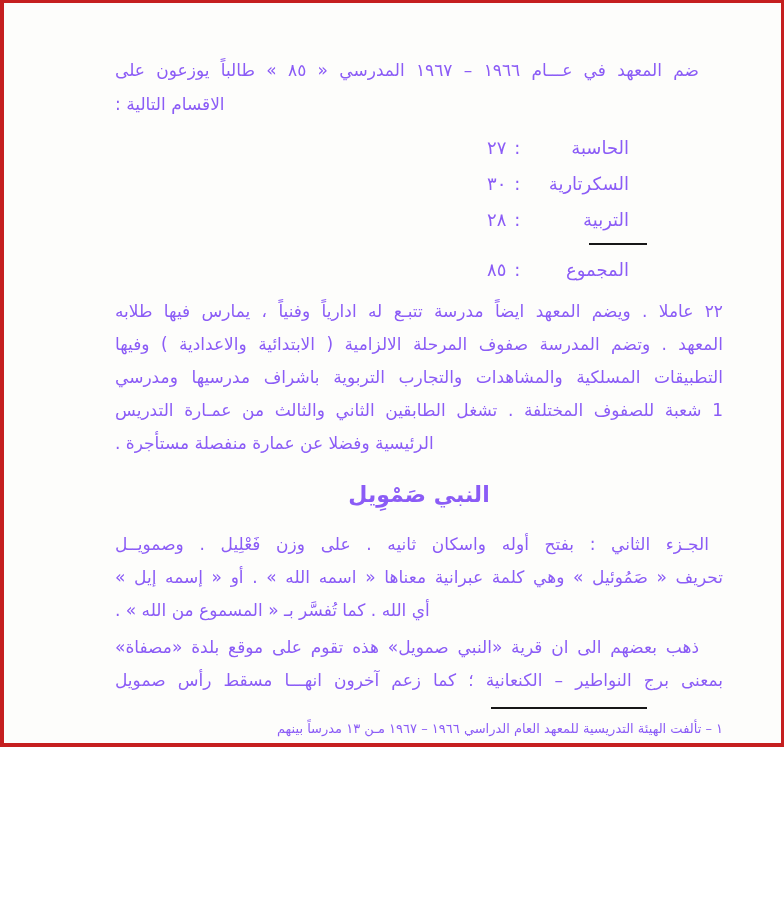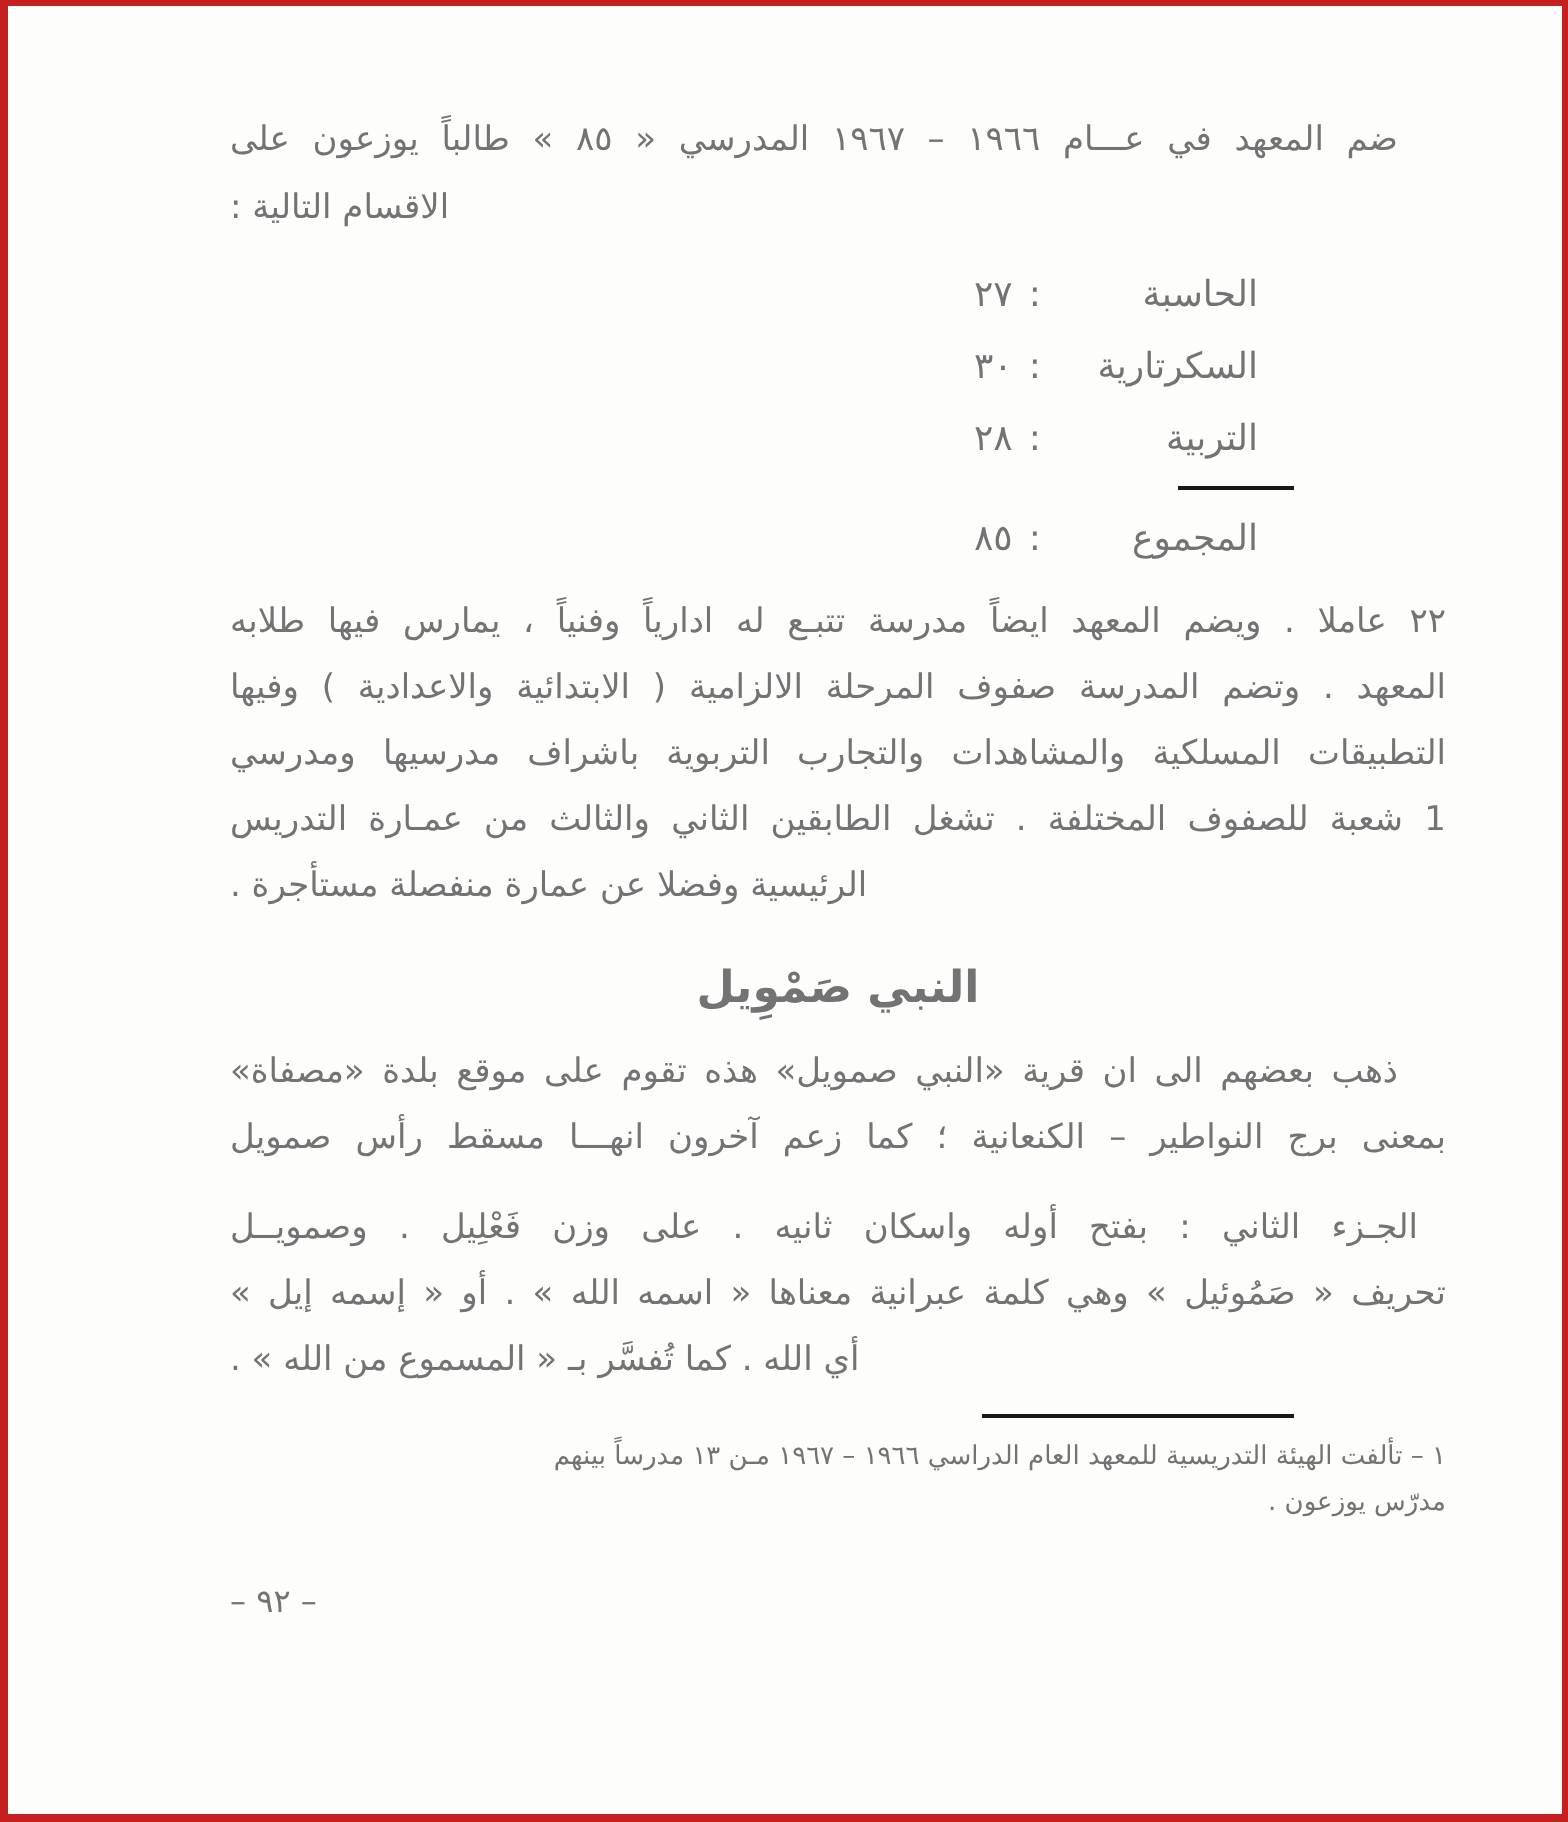--- a/index.html
+++ b/index.html
@@ -1,25 +1,25 @@
 <!DOCTYPE html>
 <html lang="ar"><head>
 <meta charset="utf-8">
 <style>
   html,body{margin:0;padding:0;background:#ffffff;}
   .page{
     position:relative;
-    width:784px;height:911px;
+    width:784px;height:747px;
     box-sizing:border-box;
     background:#fdfdfb;
     border:3px solid #c51f1f;
     border-left-width:4px;
     border-bottom-width:4px;
     font-family:"DejaVu Sans", sans-serif;
-    color:#737373;
+    color:#8b5cf6;
     direction:rtl;
     overflow:hidden;
   }
   .content{
     box-sizing:border-box;
     padding:50px 58px 0 111px;
     width:100%;height:100%;
   }
   .para{margin:0;}
   .line{
@@ -135,29 +135,29 @@
     <div class="para staff">
       <div class="line body-line j">٢٢ عاملا . ويضم المعهد ايضاً مدرسة تتبـع له ادارياً وفنياً ، يمارس فيها طلابه</div>
       <div class="line body-line j">المعهد . وتضم المدرسة صفوف المرحلة الالزامية ( الابتدائية والاعدادية ) وفيها</div>
       <div class="line body-line j">التطبيقات المسلكية والمشاهدات والتجارب التربوية باشراف مدرسيها ومدرسي</div>
       <div class="line body-line j">1 شعبة للصفوف المختلفة . تشغل الطابقين الثاني والثالث من عمـارة التدريس</div>
       <div class="line body-line">الرئيسية وفضلا عن عمارة منفصلة مستأجرة .</div>
     </div>
 
     <h2 class="heading">النبي صَمْوِيل</h2>
 
-    <div class="para loc">
-      <div class="line body-line j indent1">ذهب بعضهم الى ان قرية «النبي صمويل» هذه تقوم على موقع بلدة «مصفاة»</div>
-      <div class="line body-line j">بمعنى برج النواطير – الكنعانية ؛ كما زعم آخرون انهـــا مسقط رأس صمويل</div>
-    </div>
-
     <div class="para ety">
       <div class="line body-line j indent2">الجـزء الثاني : بفتح أوله واسكان ثانيه . على وزن فَعْلِيل . وصمويــل</div>
       <div class="line body-line j">تحريف « صَمُوئيل » وهي كلمة عبرانية معناها « اسمه الله » . أو « إسمه إيل »</div>
       <div class="line body-line">أي الله . كما تُفسَّر بـ « المسموع من الله » .</div>
+    </div>
+
+    <div class="para loc">
+      <div class="line body-line j indent1">ذهب بعضهم الى ان قرية «النبي صمويل» هذه تقوم على موقع بلدة «مصفاة»</div>
+      <div class="line body-line j">بمعنى برج النواطير – الكنعانية ؛ كما زعم آخرون انهـــا مسقط رأس صمويل</div>
     </div>
 
     <div class="fn-rule"></div>
     <div class="footnote">
       <div class="fn-line">١ – تألفت الهيئة التدريسية للمعهد العام الدراسي ١٩٦٦ – ١٩٦٧ مـن ١٣ مدرساً بينهم</div>
       <div class="fn-line">مدرّس يوزعون .</div>
     </div>
 
     <div class="page-number">– ٩٢ –</div>
 

